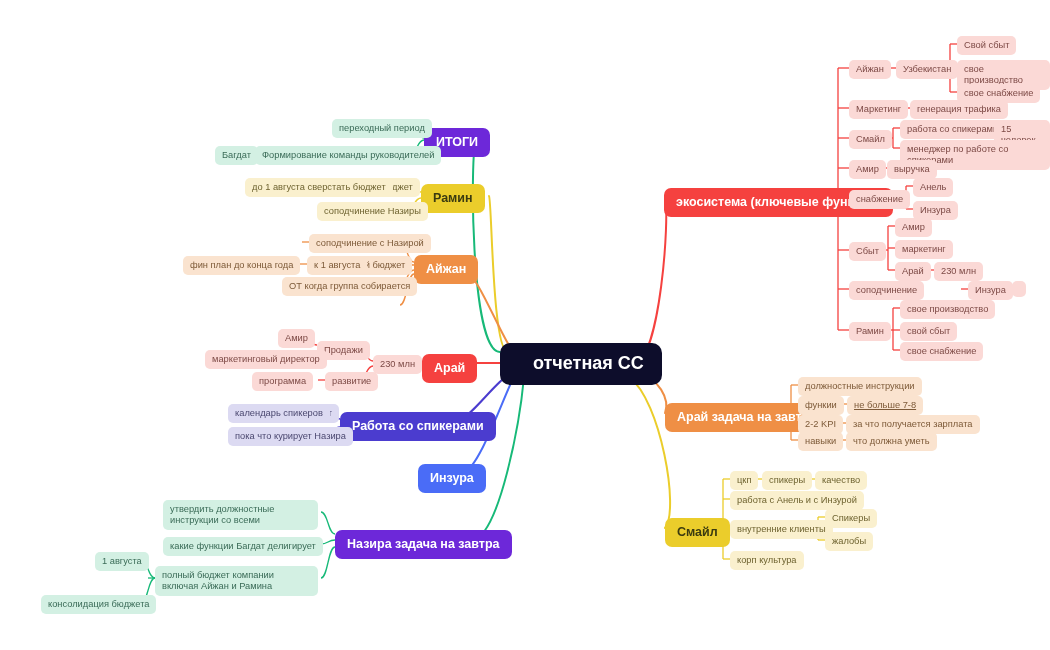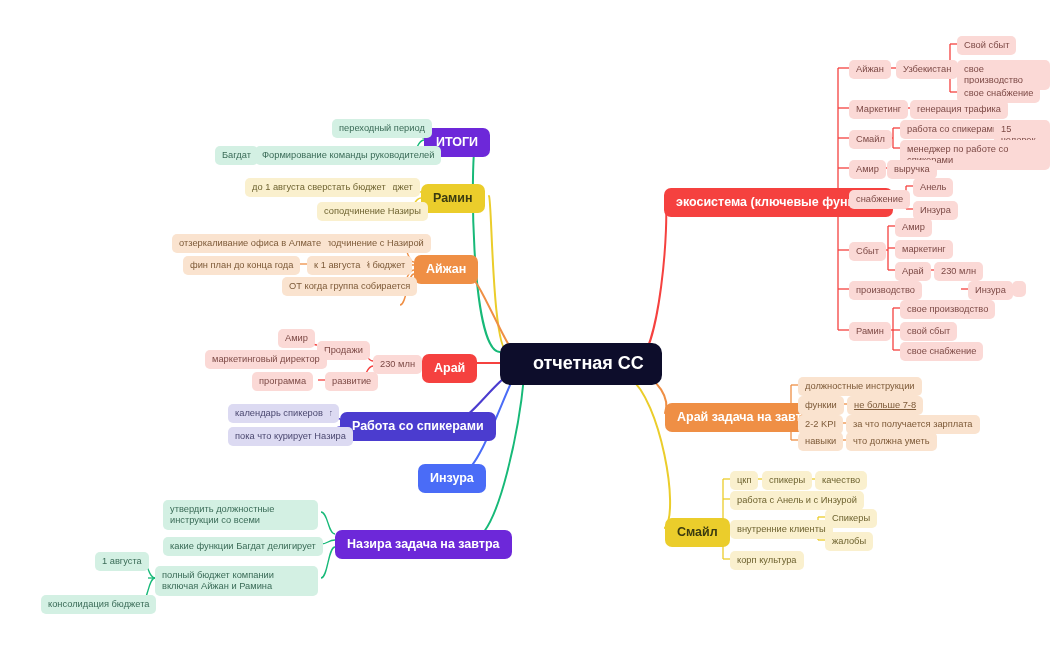--- a/index.html
+++ b/index.html
@@ -187,21 +187,20 @@
 
 <div class="node l1 c-yellow" style="left:421px;top:184px;">Рамин</div>
 <div class="node pill p-yellow" style="left:373px;top:178px;">бюджет</div>
 <div class="node pill p-yellow" style="left:317px;top:202px;">соподчинение Назиры</div>
 <div class="node pill p-yellow" style="left:245px;top:178px;">до 1 августа сверстать бюджет</div>
 
 <div class="node l1 c-orange" style="left:414px;top:255px;">Айжан</div>
 <div class="node pill p-orange" style="left:309px;top:234px;">соподчинение с Назирой</div>
 <div class="node pill p-orange" style="left:343px;top:256px;">свой бюджет</div>
 <div class="node pill p-orange" style="left:282px;top:277px;">ОТ когда группа собирается</div>
-<div class="node pill p-orange" style="left:172px;top:234px;">отзеркаливание офиса в Алмате</div>
 <div class="node pill p-orange" style="left:307px;top:256px;">к 1 августа</div>
 <div class="node pill p-orange" style="left:183px;top:256px;">фин план до конца года</div>
 
 <div class="node l1 c-red" style="left:422px;top:354px;">Арай</div>
 <div class="node pill p-red" style="left:373px;top:355px;">230 млн</div>
 <div class="node pill p-red" style="left:317px;top:341px;">Продажи</div>
 <div class="node pill p-red" style="left:325px;top:372px;">развитие</div>
 <div class="node pill p-red" style="left:278px;top:329px;">Амир</div>
 <div class="node pill p-red" style="left:205px;top:350px;">маркетинговый директор</div>
 <div class="node pill p-red" style="left:252px;top:372px;">программа</div>
@@ -242,21 +241,21 @@
 <div class="node pill p-red" style="left:849px;top:190px;">снабжение</div>
 <div class="node pill p-red" style="left:913px;top:178px;">Анель</div>
 <div class="node pill p-red" style="left:913px;top:201px;">Инзура</div>
 
 <div class="node pill p-red" style="left:849px;top:242px;">Сбыт</div>
 <div class="node pill p-red" style="left:895px;top:218px;">Амир</div>
 <div class="node pill p-red" style="left:895px;top:240px;">маркетинг</div>
 <div class="node pill p-red" style="left:895px;top:262px;">Арай</div>
 <div class="node pill p-red" style="left:934px;top:262px;">230 млн</div>
 
-<div class="node pill p-red" style="left:849px;top:281px;">производство</div>
+<div class="node pill p-red" style="left:849px;top:281px;">соподчинение</div>
 <div class="node pill p-red" style="left:968px;top:281px;">Инзура</div>
 <div class="node pill p-red empty" style="left:1012px;top:281px;"></div>
 
 <div class="node pill p-red" style="left:849px;top:322px;">Рамин</div>
 <div class="node pill p-red" style="left:900px;top:300px;">свое производство</div>
 <div class="node pill p-red" style="left:900px;top:322px;">свой сбыт</div>
 <div class="node pill p-red" style="left:900px;top:342px;">свое снабжение</div>
 
 <div class="node l1 c-orange" style="left:665px;top:403px;">Арай задача на завтра</div>
 <div class="node pill p-orange" style="left:798px;top:377px;">должностные инструкции</div>

